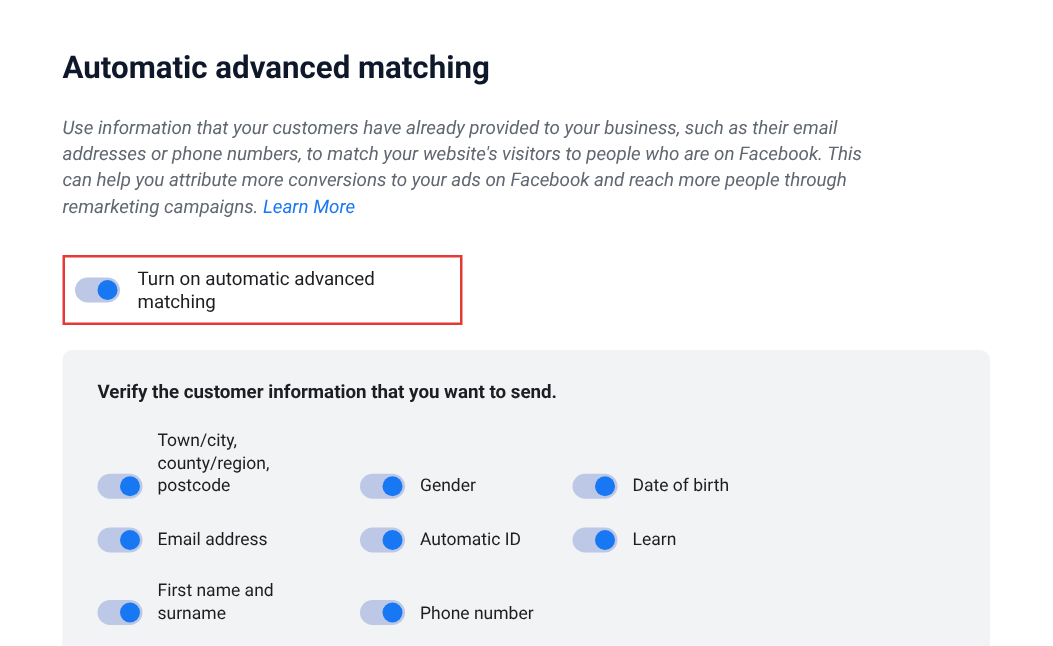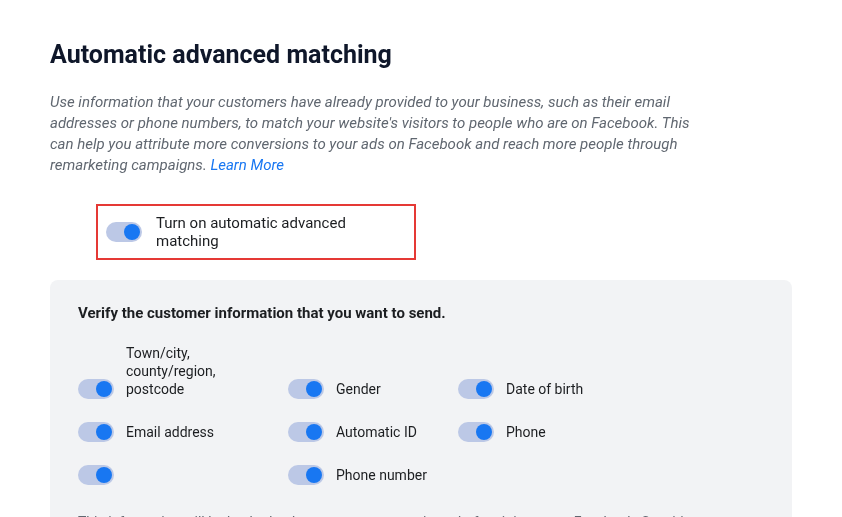--- a/index.html
+++ b/index.html
@@ -32,21 +32,20 @@
       color: #1877f2;
       text-decoration: none;
     }
     .main-toggle-row {
       display: flex;
       align-items: center;
       gap: 14px;
       padding: 8px 8px;
       margin-bottom: 20px;
       width: 320px;
-      margin-left: 46px;
     }
     .highlight-box {
       border: 2px solid #e53935;
     }
     .toggle {
       width: 36px;
       height: 20px;
       background: #bcc8e6;
       border-radius: 10px;
       position: relative;
@@ -151,26 +150,27 @@
     <div class="option">
       <div class="toggle">
           <div class="knob"></div>
         </div>
       <span class="option-label">Automatic ID</span>
     </div>
     <div class="option">
       <div class="toggle">
           <div class="knob"></div>
         </div>
-      <span class="option-label">Phone</span>
+      <span class="option-label">Learn</span>
     </div>
     <div class="option">
       <div class="toggle">
           <div class="knob"></div>
         </div>
+      <span class="option-label">First name and surname</span>
     </div>
     <div class="option">
       <div class="toggle">
           <div class="knob"></div>
         </div>
       <span class="option-label">Phone number</span>
     </div>
   </div>
 
   <p class="footnote">

